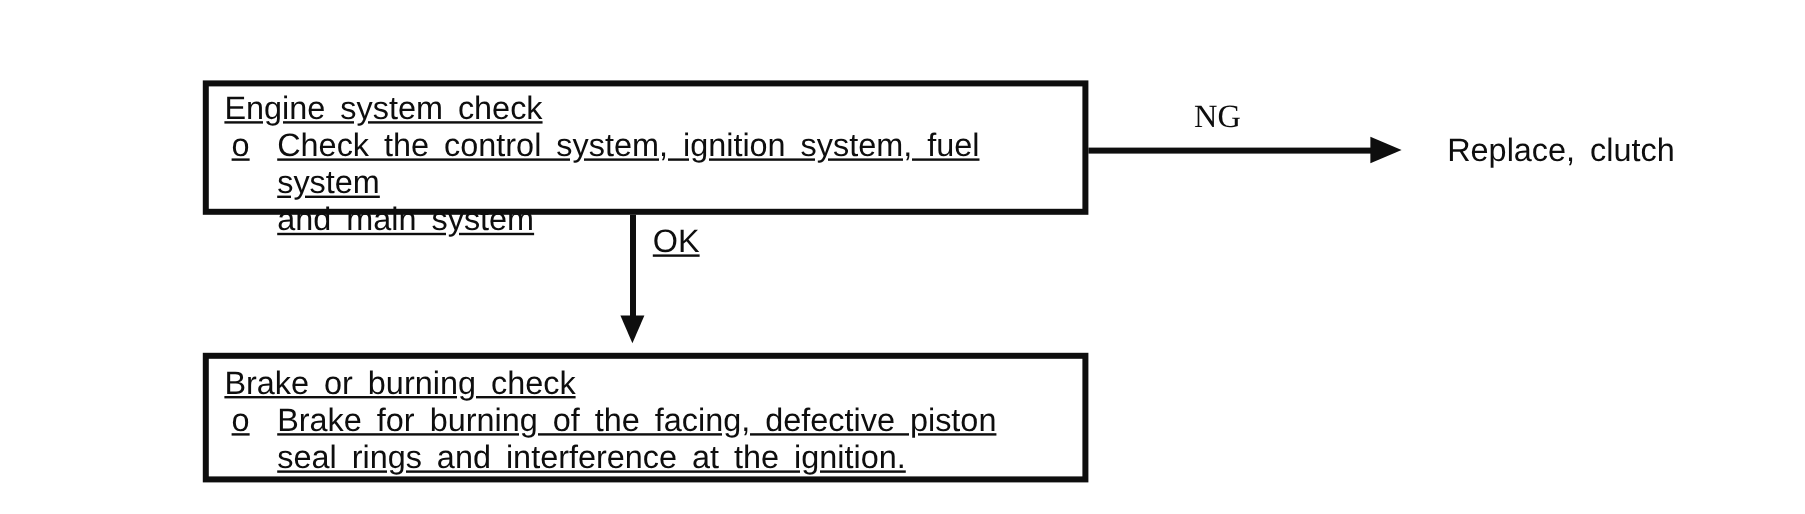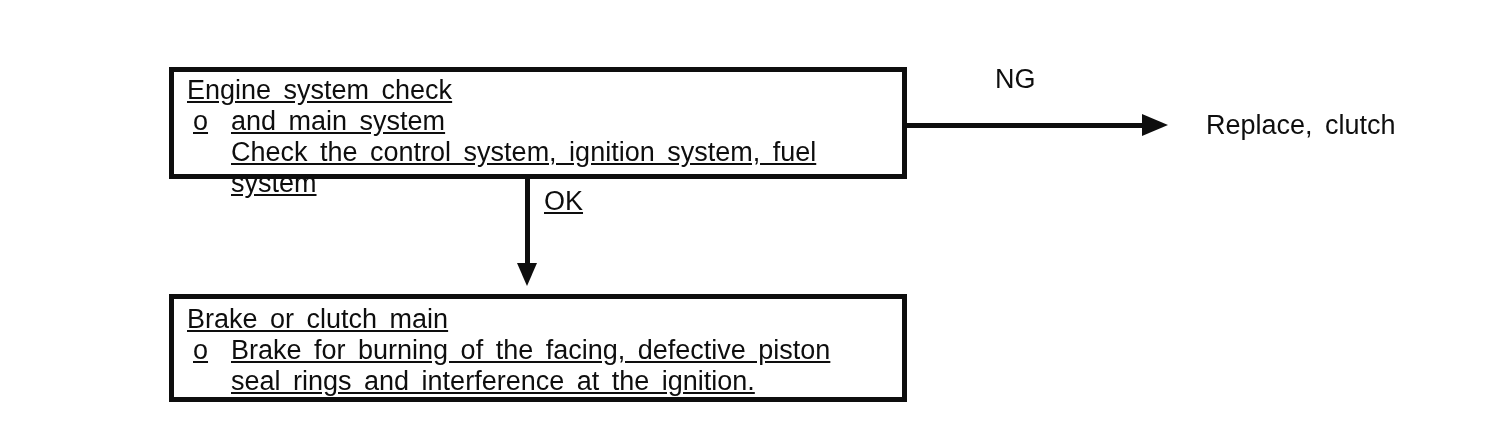--- a/index.html
+++ b/index.html
@@ -47,52 +47,52 @@
     border-bottom: 11px solid transparent;
     border-left: 26px solid var(--ink);
   }
   .head-down {
     left: 517px; top: 263px;
     border-left: 10px solid transparent;
     border-right: 10px solid transparent;
     border-top: 23px solid var(--ink);
   }
   .conn-label { position: absolute; white-space: nowrap; }
-  .label-ng { left: 995px; top: 64px; }
+  .label-ng { left: 995px; top: 82px; font-family: Liberation Serif, serif; }
   .label-ok { left: 544px; top: 186px; text-decoration: underline; }
   .terminal-text { position: absolute; left: 1206px; top: 110px; white-space: nowrap; }
 </style>
 </head>
 <body>
 
 <div class="canvas">
 
   <div class="flow-box box-1">
     <div class="box-title">Engine system check</div>
     <div class="bullet-row">
       <span class="bullet-marker">o</span>
       <span class="bullet-text">
+        <span class="line">Check the control system, ignition system, fuel system</span>
         <span class="line">and main system</span>
-        <span class="line">Check the control system, ignition system, fuel system</span>
       </span>
     </div>
   </div>
 
   <div class="conn-label label-ng">NG</div>
   <div class="conn-line h-line"></div>
   <div class="arrow-head head-right"></div>
 
   <div class="terminal-text">Replace, clutch</div>
 
   <div class="conn-line v-line"></div>
   <div class="arrow-head head-down"></div>
   <div class="conn-label label-ok">OK</div>
 
   <div class="flow-box box-2">
-    <div class="box-title">Brake or clutch main</div>
+    <div class="box-title">Brake or burning check</div>
     <div class="bullet-row">
       <span class="bullet-marker">o</span>
       <span class="bullet-text">
         <span class="line">Brake for burning of the facing, defective piston</span>
         <span class="line">seal rings and interference at the ignition.</span>
       </span>
     </div>
   </div>
 
 </div>

